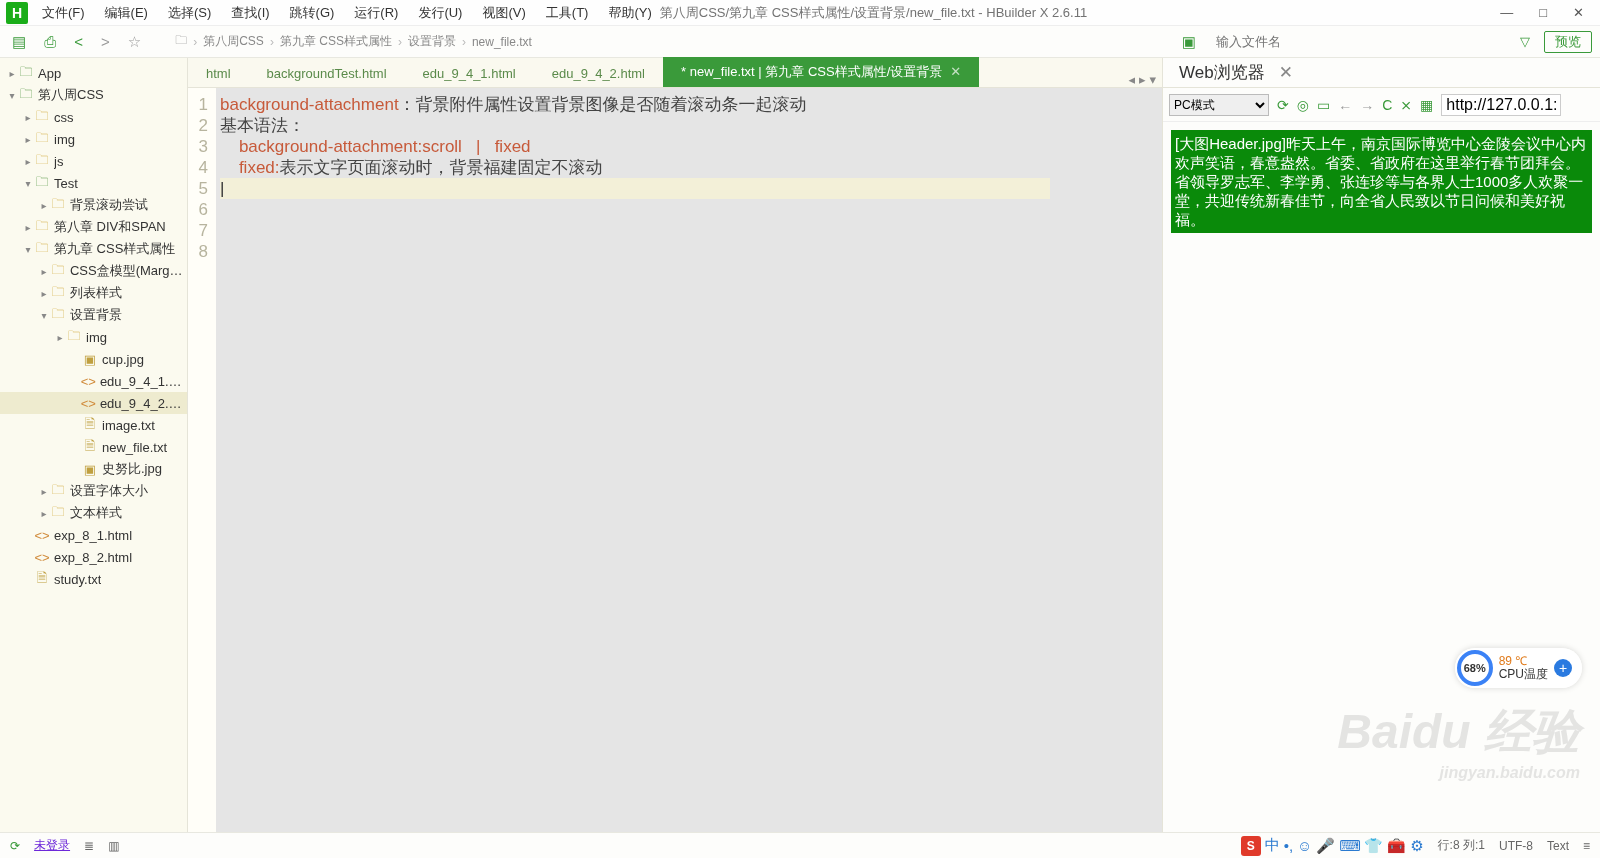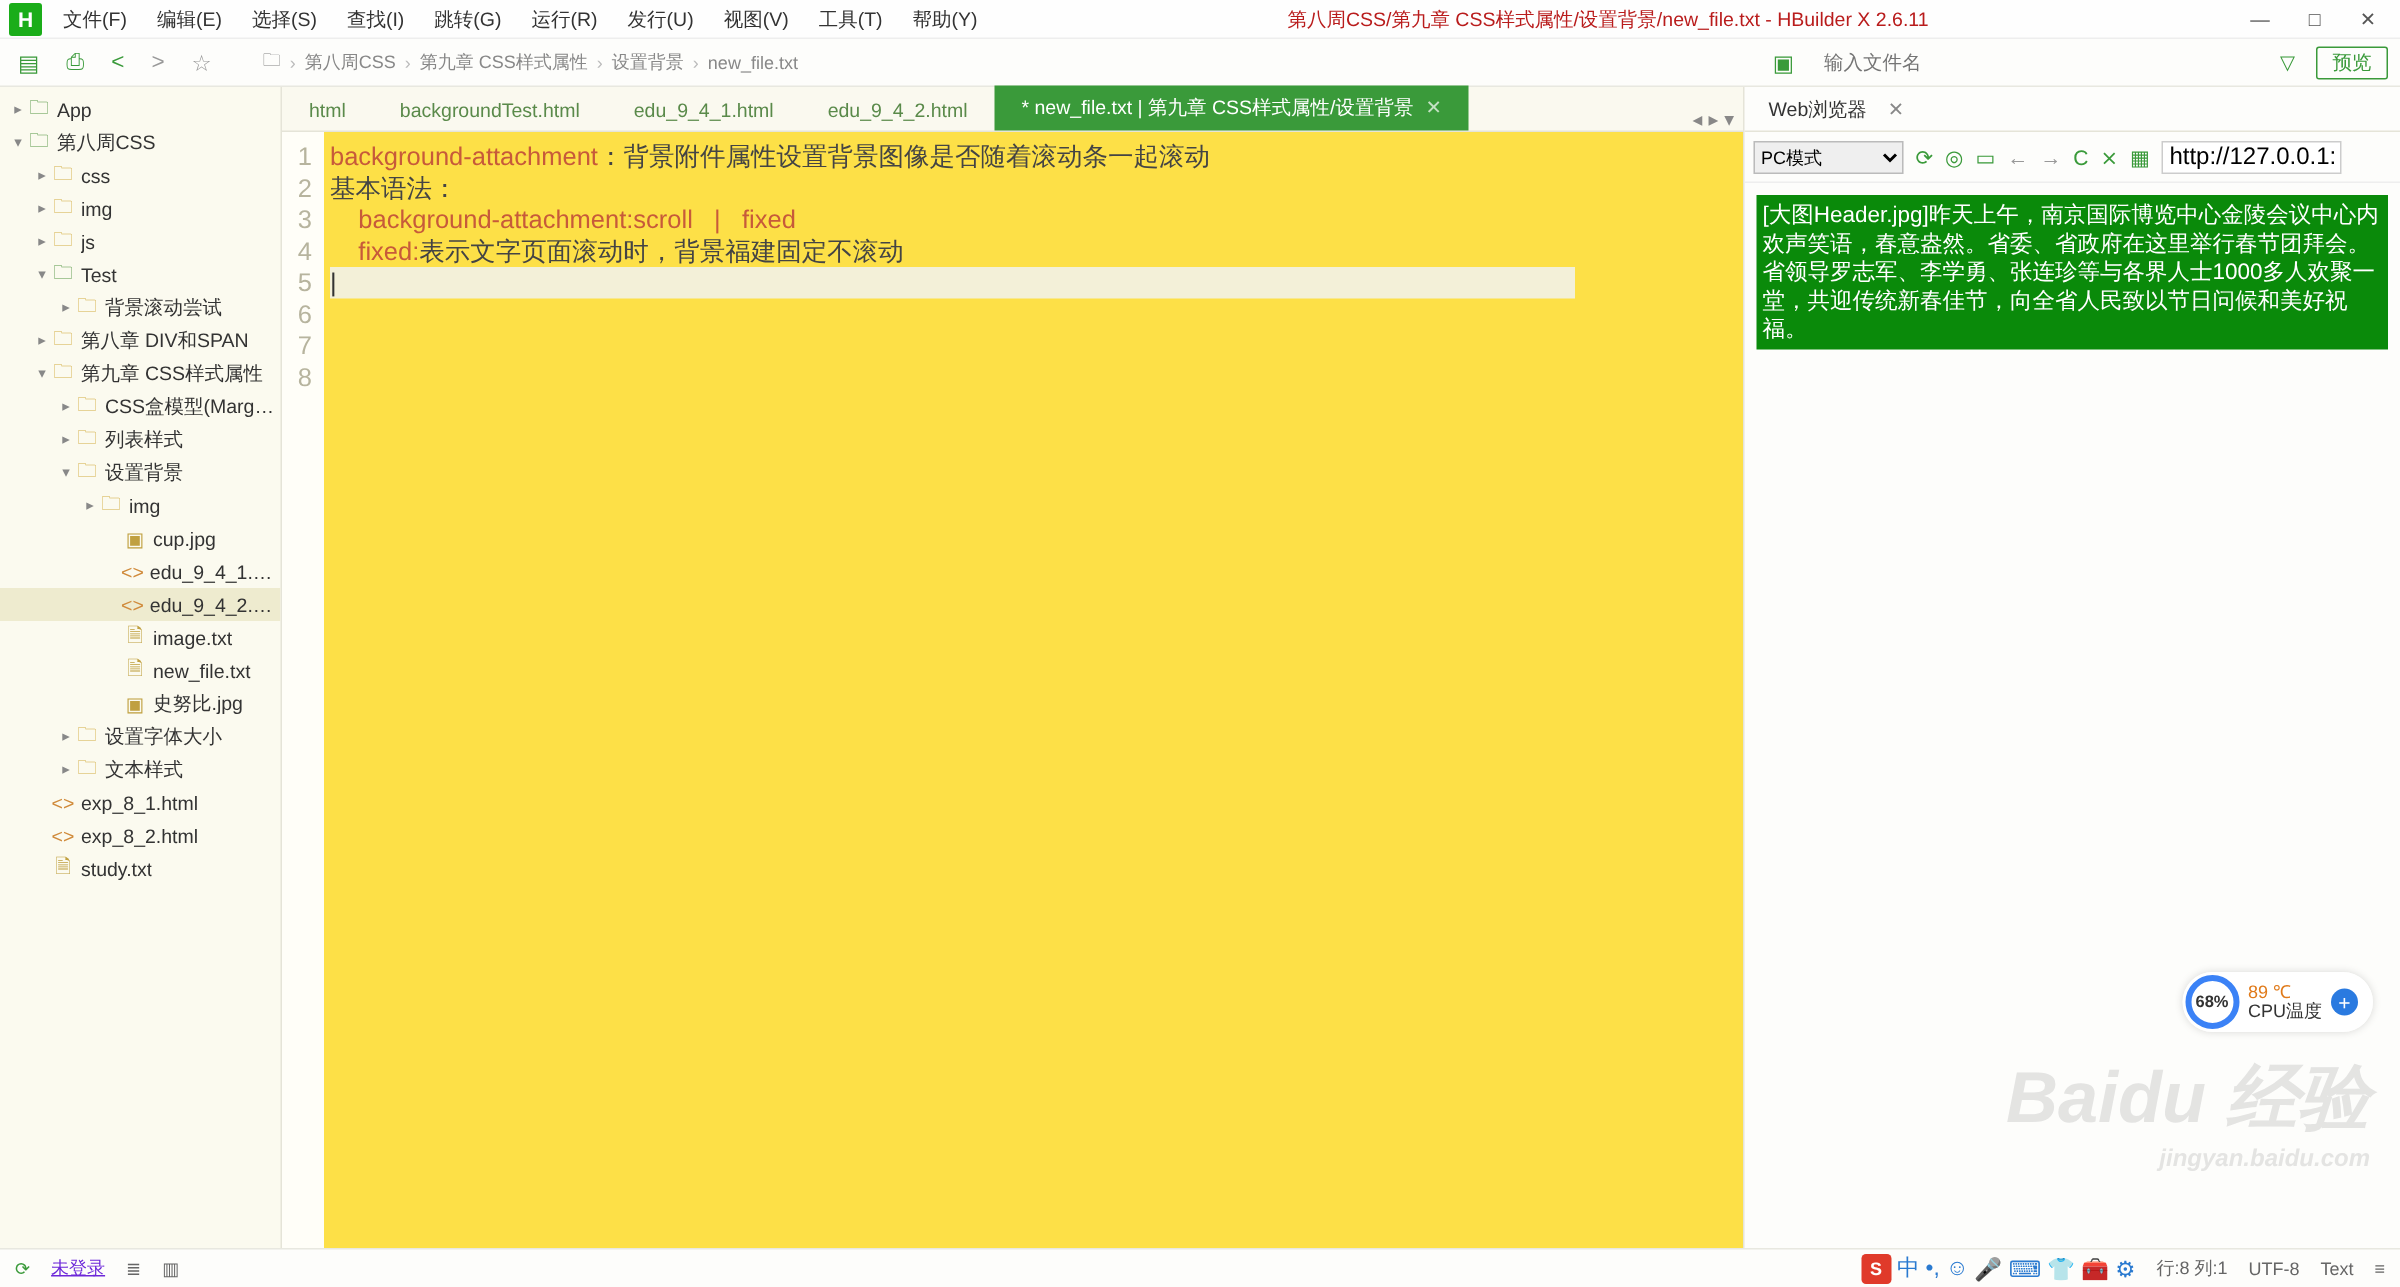--- a/index.html
+++ b/index.html
@@ -2,21 +2,21 @@
 <html><head>
 <meta charset="utf-8">
 <style>
 * { margin:0; padding:0; box-sizing:border-box; font-family:"Microsoft YaHei","Segoe UI",Arial,sans-serif; }
 body { width:1600px; height:858px; overflow:hidden; background:#fff; font-size:13px; color:#333; }
 
 .titlebar { height:26px; display:flex; align-items:center; background:#fefefe; border-bottom:1px solid #eee; }
 .titlebar .logo { width:22px; height:22px; margin:0 6px; background:#1aad19; color:#fff; font-weight:bold; display:flex; align-items:center; justify-content:center; border-radius:2px; font-size:14px; }
 .menubar { display:flex; gap:4px; }
 .menubar span { padding:2px 8px; cursor:default; font-size:13px; }
-.titlebar .title { flex:1; text-align:center; font-size:13px; color:#b91c1c; }
+.titlebar .title { flex:1; font-size:13px; color:#737373; }
 .winctrl { display:flex; gap:26px; padding:0 16px; color:#555; }
 
 .toolbar { height:32px; display:flex; align-items:center; background:#fdfdfb; border-bottom:1px solid #e8e8e0; padding:0 8px; gap:10px; }
 .toolbar .tbtn { color:#3a9a3a; font-size:15px; padding:0 4px; }
 .toolbar .tbtn.gray { color:#999; }
 .toolbar .crumbs { display:flex; align-items:center; gap:6px; color:#888; font-size:12px; margin-left:20px; }
 .toolbar .crumbs .sep { color:#bbb; }
 .toolbar .spacer { flex:1; }
 .toolbar input.fileinput { border:none; background:transparent; color:#999; width:300px; font-size:13px; padding:2px 6px; outline:none; }
 .toolbar .right { display:flex; gap:14px; align-items:center; color:#3a9a3a; }
@@ -28,37 +28,37 @@
 .tree-row.active { background:#eeebcf; }
 .twisty { width:12px; text-align:center; color:#888; font-size:10px; }
 .ficon { width:16px; margin-right:4px; text-align:center; }
 .folder { color:#d4b04a; }
 .folder.green { color:#5a9a4a; }
 .codefile { color:#d08a3a; }
 .txtfile { color:#c0a040; }
 .imgfile { color:#c0a040; }
 .tree-row .label { overflow:hidden; text-overflow:ellipsis; }
 
-.editor { flex:1; display:flex; flex-direction:column; background:#fde047; min-width:0; }
+.editor { flex:1; display:flex; flex-direction:column; background:#e5e5e5; min-width:0; }
 .tabs { height:30px; display:flex; align-items:flex-end; background:#faf9ef; border-bottom:1px solid #e5e4d8; }
 .tab { padding:6px 18px; font-size:13px; color:#5a8a4a; cursor:default; }
 .tab.active { background:#3a9a3a; color:#fff; }
 .tab .close { margin-left:8px; opacity:.7; }
 .tabs .scroll { margin-left:auto; padding:0 6px; color:#888; display:flex; gap:4px; }
 
 .codearea { flex:1; display:flex; overflow:auto; font-family:Consolas,monospace; font-size:17px; line-height:21px; }
 .gutter { width:28px; text-align:right; color:#b7b49e; padding:6px 8px 0 0; background:#fffef8; user-select:none; }
 .codelines { padding:6px 0 0 4px; }
 .codelines .cl { white-space:pre; }
 .kw { color:#c75a3a; }
 .txt { color:#444; }
 .codelines .cursor-line { background:#f3f0d8; width:830px; }
 
 .browser { width:438px; border-left:1px solid #e5e4d8; display:flex; flex-direction:column; background:#fdfdfb; }
-.btabs { height:30px; display:flex; align-items:center; border-bottom:1px solid #e5e4d8; padding:0 8px; font-size:13px; }
+.btabs { height:30px; display:flex; align-items:center; border-bottom:1px solid #e5e4d8; padding:0 8px; font-size:17px; }
 .btabs .btab { padding:4px 8px; }
 .btabs .bclose { margin-left:6px; color:#888; }
 .btoolbar { height:34px; display:flex; align-items:center; gap:8px; padding:0 6px; border-bottom:1px solid #eee; }
 .btoolbar select { height:22px; width:100px; font-size:12px; border:1px solid #bbb; }
 .btoolbar .bicn { color:#3a9a3a; font-size:14px; cursor:pointer; }
 .btoolbar .bicn.gray { color:#999; }
 .btoolbar input.url { flex:0 0 120px; width:120px; border:1px solid #ccc; height:22px; padding:0 4px; font-size:16px; }
 .bcontent { flex:1; padding:8px; overflow:auto; position:relative; }
 .greenbox { background:#0a8a0a; color:#fff; padding:4px; font-size:15px; line-height:19px; }
 .watermark { position:absolute; right:20px; bottom:50px; font-size:48px; color:rgba(180,180,180,.35); font-weight:bold; font-style:italic; pointer-events:none; }

